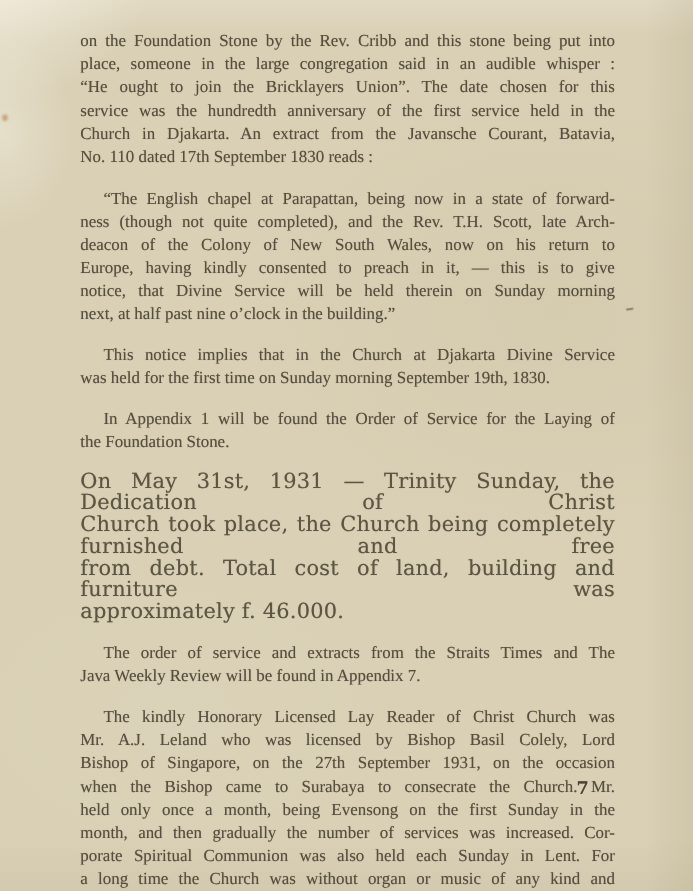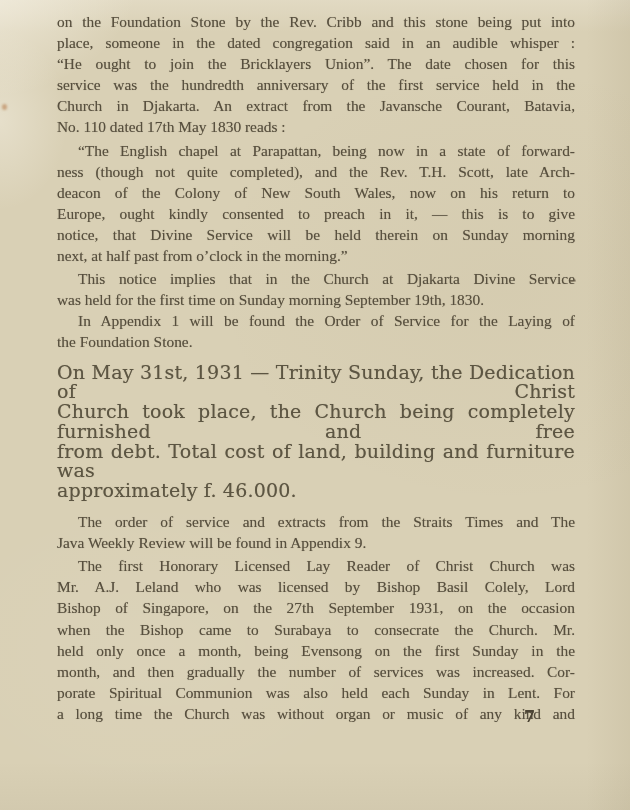--- a/index.html
+++ b/index.html
@@ -10,21 +10,21 @@
     background:
       radial-gradient(240px 170px at -30px -20px, rgba(243,238,224,0.95), rgba(243,238,224,0) 70%),
       radial-gradient(90px 120px at 0px 120px, rgba(240,235,220,0.55), rgba(240,235,220,0) 75%),
       radial-gradient(420px 320px at 80% 35%, rgba(128,110,68,0.045), rgba(128,110,68,0) 70%),
       radial-gradient(360px 240px at 25% 80%, rgba(255,255,255,0.05), rgba(255,255,255,0) 65%),
       linear-gradient(90deg, rgba(120,105,70,0) 93%, rgba(120,105,70,0.09) 100%),
       linear-gradient(180deg, rgba(250,246,235,0.25) 0%, rgba(250,246,235,0) 4%, rgba(0,0,0,0) 94%, rgba(90,80,55,0.05) 100%),
       var(--paper,#d9d0b5);
   }
   .textblock{position:absolute;left:57px;top:11px;width:518px;}
-  .para{margin:0;padding:0;}
+  .para{margin:16px;padding:0;}
   .line{
     font-family:"Liberation Serif",serif;
     font-size:15.4px;
     line-height:21.1px;
     color:var(--ink,#574f3e);
     text-align:justify;
     text-align-last:justify;
     text-shadow:0 0 0.7px rgba(87,79,62,0.5);
   }
   .line.last{text-align-last:auto;}
@@ -57,54 +57,54 @@
 </style>
 </head>
 <body>
 
 <div class="page">
   <div class="speck-red"></div>
   <div class="speck-dark"></div>
   <div class="textblock">
       <div class="para">
         <div class="line">on the Foundation Stone by the Rev. Cribb and this stone being put into</div>
-        <div class="line">place, someone in the dated congregation said in an audible whisper :</div>
+        <div class="line">place, someone in the large congregation said in an audible whisper :</div>
         <div class="line">“He ought to join the Bricklayers Union”. The date chosen for this</div>
         <div class="line">service was the hundredth anniversary of the first service held in the</div>
         <div class="line">Church in Djakarta. An extract from the Javansche Courant, Batavia,</div>
-        <div class="line last">No. 110 dated 17th May 1830 reads :</div>
+        <div class="line last">No. 110 dated 17th September 1830 reads :</div>
       </div>
       <div class="para indent gap-s">
         <div class="line">“The English chapel at Parapattan, being now in a state of forward-</div>
         <div class="line">ness (though not quite completed), and the Rev. T.H. Scott, late Arch-</div>
         <div class="line">deacon of the Colony of New South Wales, now on his return to</div>
-        <div class="line">Europe, ought kindly consented to preach in it, — this is to give</div>
+        <div class="line">Europe, having kindly consented to preach in it, — this is to give</div>
         <div class="line">notice, that Divine Service will be held therein on Sunday morning</div>
-        <div class="line last">next, at half past from o’clock in the morning.”</div>
+        <div class="line last">next, at half past nine o’clock in the building.”</div>
       </div>
       <div class="para indent gap-s">
         <div class="line">This notice implies that in the Church at Djakarta Divine Service</div>
         <div class="line last">was held for the first time on Sunday morning September 19th, 1830.</div>
       </div>
       <div class="para indent">
         <div class="line">In Appendix 1 will be found the Order of Service for the Laying of</div>
         <div class="line last">the Foundation Stone.</div>
       </div>
       <div class="para gap-l alt">
         <div class="line">On May 31st, 1931 — Trinity Sunday, the Dedication of Christ</div>
         <div class="line">Church took place, the Church being completely furnished and free</div>
         <div class="line">from debt. Total cost of land, building and furniture was</div>
         <div class="line last">approximately f. 46.000.</div>
       </div>
       <div class="para indent gap-l">
         <div class="line">The order of service and extracts from the Straits Times and The</div>
-        <div class="line last">Java Weekly Review will be found in Appendix 9.</div>
+        <div class="line last">Java Weekly Review will be found in Appendix 7.</div>
       </div>
       <div class="para indent gap-s">
-        <div class="line">The first Honorary Licensed Lay Reader of Christ Church was</div>
+        <div class="line">The kindly Honorary Licensed Lay Reader of Christ Church was</div>
         <div class="line">Mr. A.J. Leland who was licensed by Bishop Basil Colely, Lord</div>
         <div class="line">Bishop of Singapore, on the 27th September 1931, on the occasion</div>
         <div class="line">when the Bishop came to Surabaya to consecrate the Church. Mr.</div>
         <div class="line">held only once a month, being Evensong on the first Sunday in the</div>
         <div class="line">month, and then gradually the number of services was increased. Cor-</div>
         <div class="line">porate Spiritual Communion was also held each Sunday in Lent. For</div>
         <div class="line">a long time the Church was without organ or music of any kind and</div>
       </div>
     </div>
   <div class="pageno">7</div>

